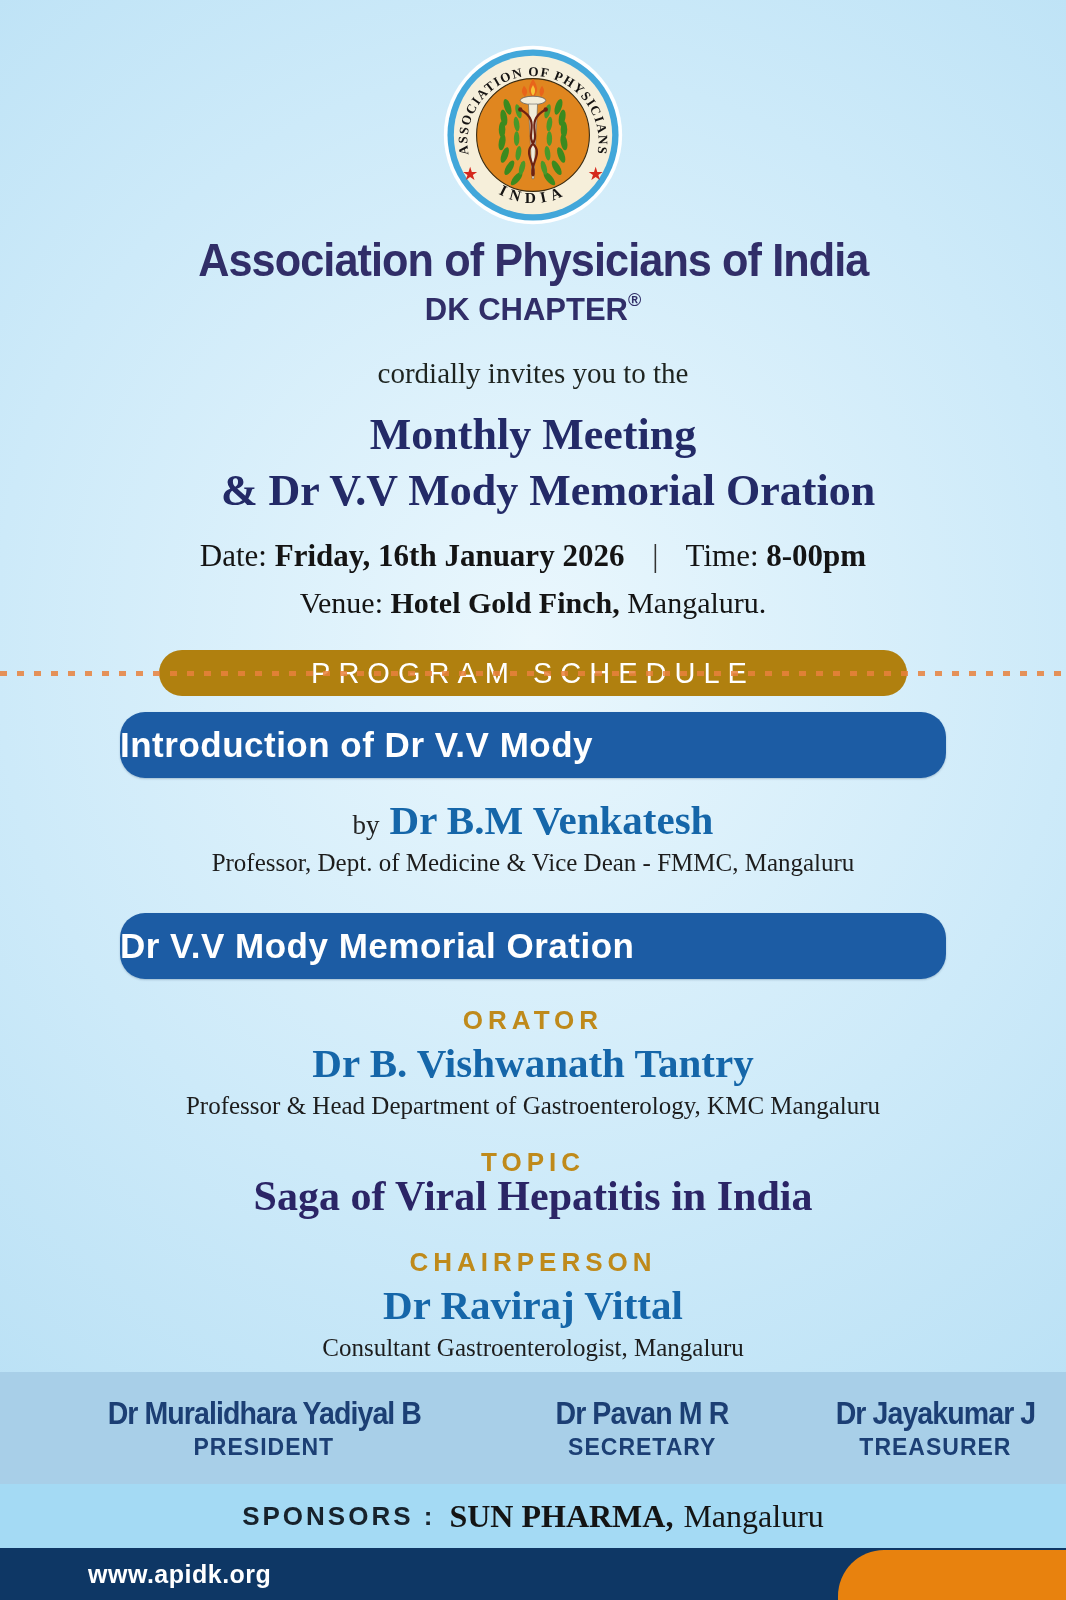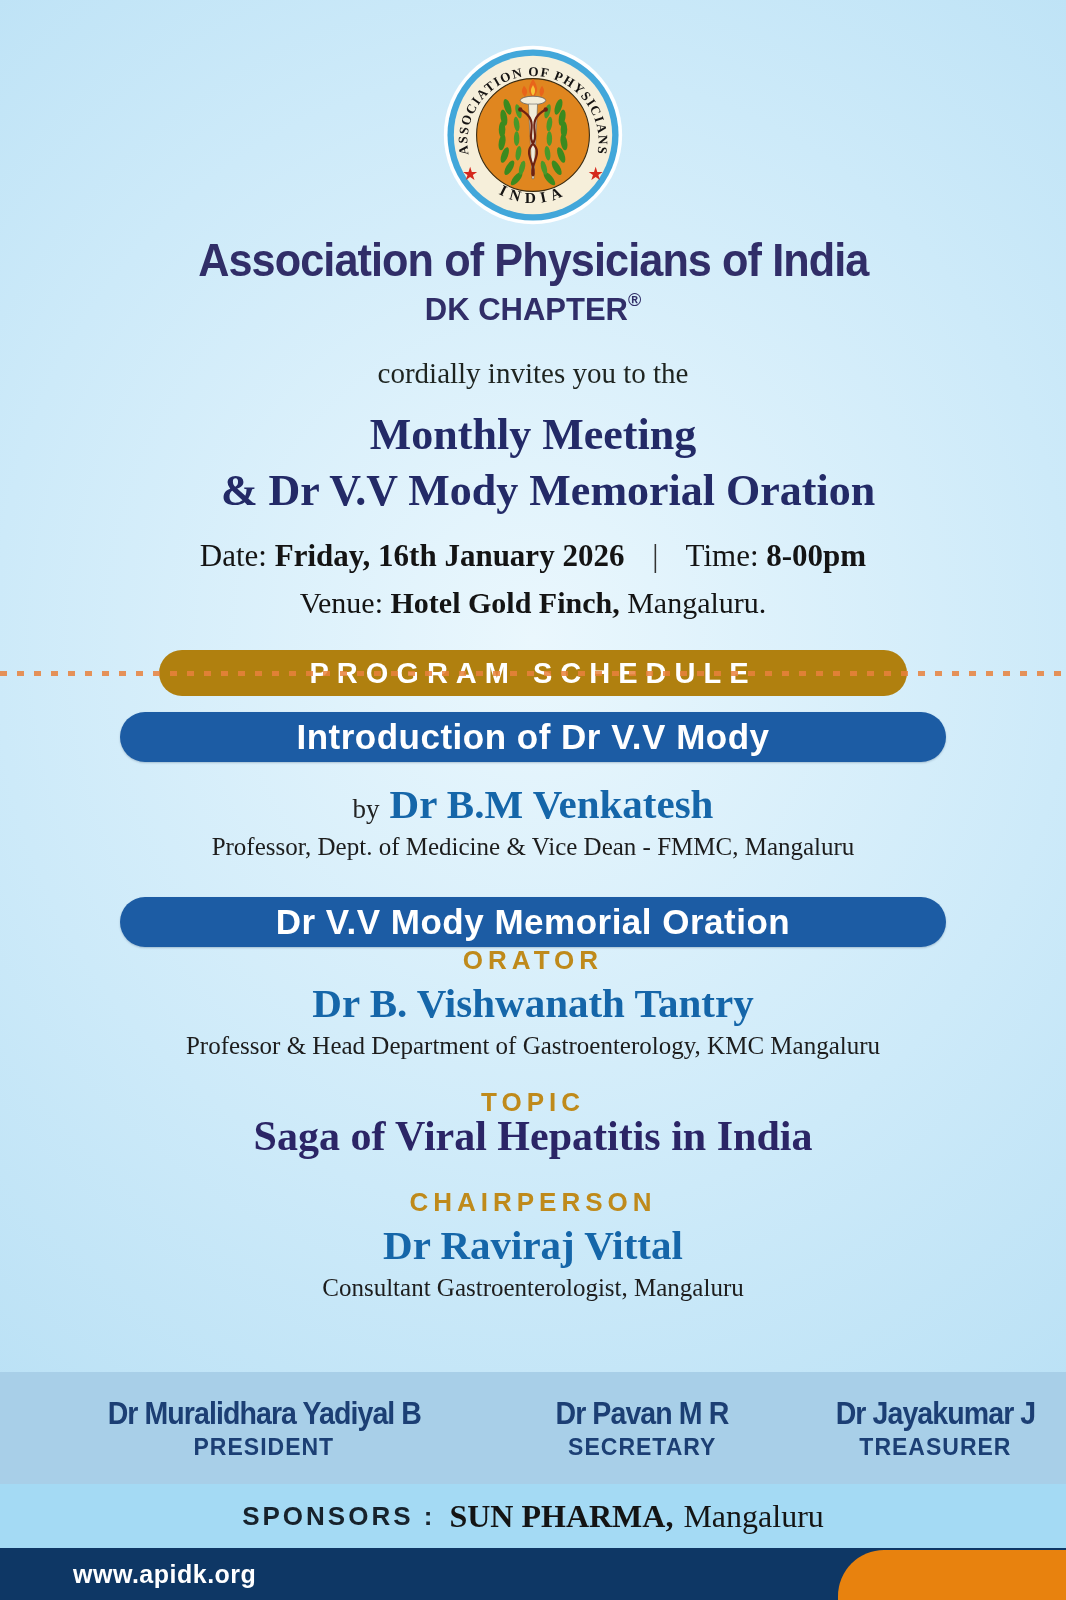--- a/index.html
+++ b/index.html
@@ -30,36 +30,36 @@
   .dt-row .sep{margin:0 20px;color:#333;}
   .venue-row{margin-top:17px;font-family:"Liberation Serif",serif;color:#141414;font-size:30px;line-height:1.0;}
   .venue-row .b{font-weight:bold;}
 
   
   .banner-row{position:relative;margin-top:32px;width:100%;height:46px;display:flex;justify-content:center;align-items:center;}
   .dash-line{position:absolute;left:0;right:0;top:50%;height:5px;margin-top:-2px;z-index:2;opacity:.85;
     background:repeating-linear-gradient(90deg,#e8813c 0 7px,transparent 7px 17px);}
   .banner-pill{position:relative;z-index:1;width:748px;height:46px;border-radius:23px;background:#b0800f;
     display:flex;align-items:center;justify-content:center;}
-  .banner-pill span{position:relative;z-index:3;color:#fff;font-weight:bold;font-size:29px;letter-spacing:8px;}
-
-  
-  .blue-pill{width:826px;height:50px;border-radius:25px;background:#1c5ca4;
-    display:flex;align-items:center;justify-content:center;box-shadow:0 1px 2px rgba(20,50,90,.25);}
+  .banner-pill span{position:relative;z-index:3;color:#fff;font-weight:normal;font-size:29px;letter-spacing:8px;}
+
+  
+  .blue-pill{width:826px;height:66px;border-radius:25px;background:#1c5ca4;
+    display:flex;align-items:center;justify-content:flex-start;box-shadow:0 1px 2px rgba(20,50,90,.25);}
   .blue-pill span{color:#fff;font-weight:bold;font-size:35px;letter-spacing:.5px;}
   .pill-intro{margin-top:16px;}
   .pill-oration{margin-top:36px;}
 
   .by-row{margin-top:22px;line-height:1.0;}
   .by-word{font-family:"Liberation Serif",serif;color:#222;font-size:27px;margin-right:10px;}
   .name-blue{font-family:"Liberation Serif",serif;color:#1566a9;font-weight:bold;font-size:41px;line-height:1.0;}
   .desc{margin-top:8px;font-family:"Liberation Serif",serif;color:#1d1d1d;font-size:25px;line-height:1.1;}
 
   .gold-label{color:#bf8a1b;font-weight:bold;font-size:26px;letter-spacing:5px;line-height:1.0;}
-  .lbl-orator{}
+  .lbl-orator{margin-top:28px;}
   .lbl-topic{margin-top:30px;}
   .lbl-chair{margin-top:32px;}
   .big-name{margin-top:10px;}
   .topic-title{font-family:"Liberation Serif",serif;color:#2b2566;font-weight:bold;font-size:42px;line-height:1.0;}
 
   .spacer{flex:1;}
 
   
   .officers-band{width:100%;height:112px;background:#a8cfe8;
     display:grid;grid-template-columns:45% 26% 29%;align-items:center;}
@@ -68,21 +68,21 @@
   .officer .rl{color:#1c3f74;font-weight:bold;font-size:23px;letter-spacing:1px;line-height:1.0;}
 
   
   .sponsor-band{width:100%;height:64px;background:#a4daf4;display:flex;align-items:center;justify-content:center;}
   .sp-label{font-weight:bold;font-size:26px;letter-spacing:3px;color:#17222c;margin-right:14px;}
   .sp-name{font-family:"Liberation Serif",serif;font-weight:bold;font-size:32px;color:#141414;}
   .sp-city{font-family:"Liberation Serif",serif;font-size:32px;color:#141414;margin-left:10px;}
 
   
   .footer-bar{position:relative;width:100%;height:52px;background:#0e3765;}
-  .website{position:absolute;left:73px;top:50%;transform:translateY(-50%);
+  .website{position:absolute;left:88px;top:50%;transform:translateY(-50%);
     color:#fff;font-weight:bold;font-size:25px;letter-spacing:.5px;}
   .orange-corner{position:absolute;right:0;bottom:0;width:228px;height:50px;
     background:#e8820e;border-top-left-radius:46px;}
 </style>
 </head>
 <body>
 
 <div class="page">
 
   <div class="logo-wrap">

